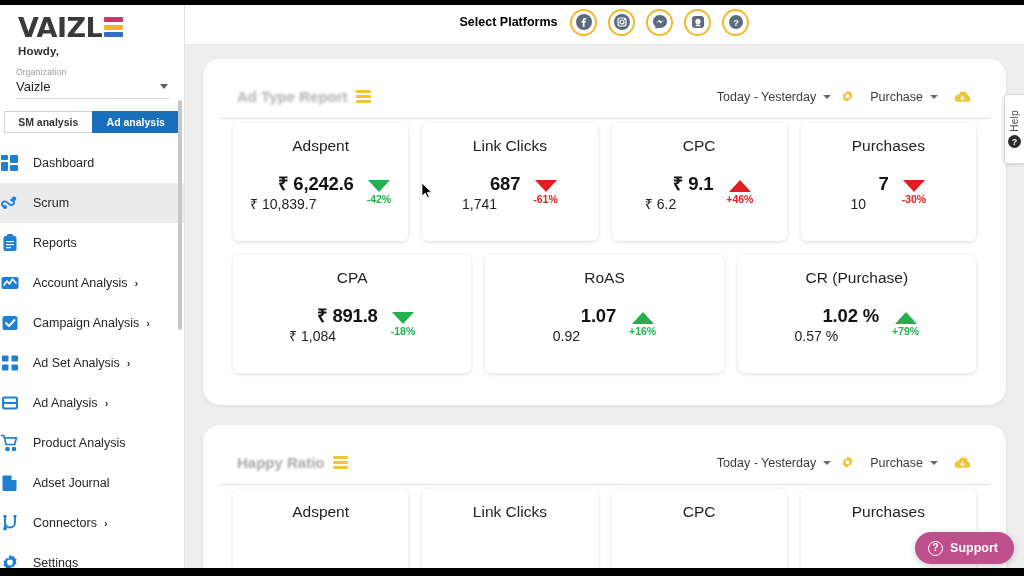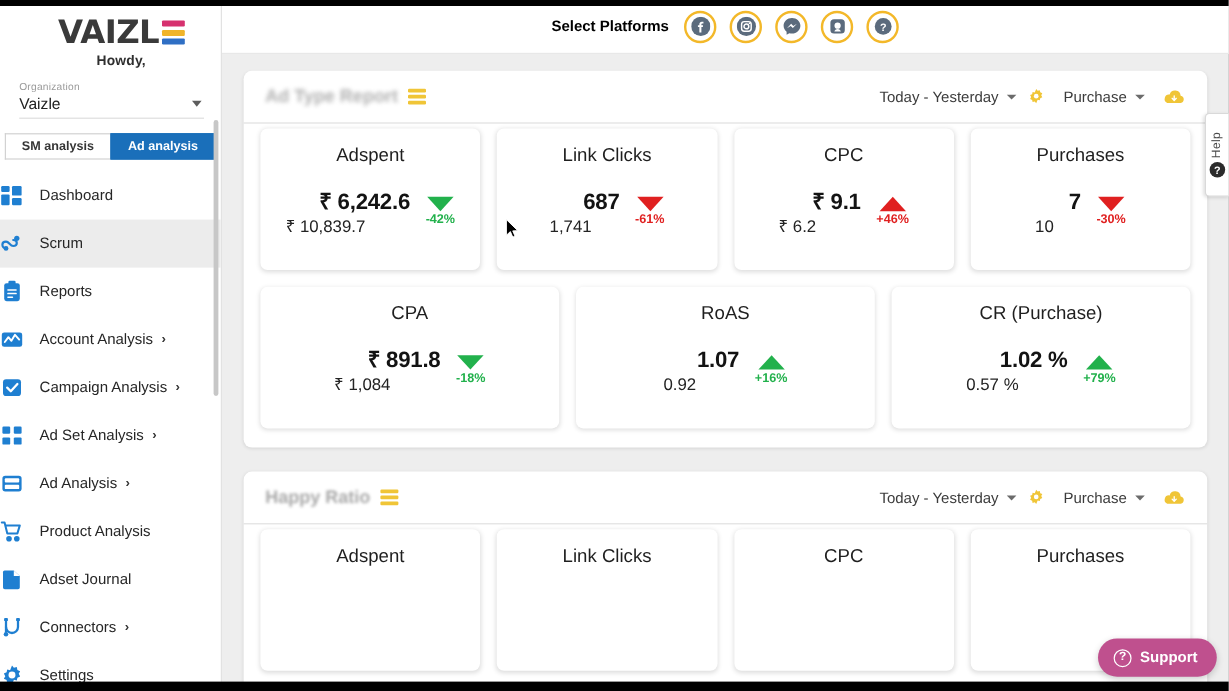--- a/index.html
+++ b/index.html
@@ -27,21 +27,21 @@
 
   
   .sidebar {
     width: 185px; height: 576px;
     background: #fff;
     border-right: 1px solid #e2e2e2;
     position: relative;
     flex: 0 0 185px;
     overflow: hidden;
   }
-  .brand-wrap { padding: 14px 0 0 18px; text-align: center; }
+  .brand-wrap { padding: 14px 0 0 18px; }
   .logo {
     display: inline-flex; align-items: flex-start; justify-content: center;
     gap: 2px;
   }
   .logo-text {
     font-size: 27px; font-weight: 700; letter-spacing: -0.5px;
     color: #3a3a3a; line-height: 1;
     font-family: "DejaVu Sans", sans-serif;
   }
   .logo-e { display: inline-flex; flex-direction: column; gap: 2.5px; padding-top: 3px; }
@@ -102,23 +102,23 @@
   .plat {
     width: 27px; height: 27px; border-radius: 50%;
     border: 2.5px solid #f3b829;
     display: flex; align-items: center; justify-content: center;
     cursor: pointer; background: #fff;
   }
   .plat svg { display: block; }
 
   .content { padding: 14px 18px 0 18px; }
   .panel {
-    background: #fff; border-radius: 7px;
+    background: #fff; border-radius: 17px;
     box-shadow: 0 1px 3px rgba(0,0,0,.09);
-    padding: 0;
+    padding: 16px;
   }
   .panel-head {
     display: flex; align-items: center; justify-content: space-between;
     height: 43px; padding: 0 18px 0 18px;
   }
   .panel-title-wrap { display: flex; align-items: center; gap: 8px; }
   .panel-title {
     font-size: 15px; font-weight: 600; color: #6f6f6f;
     filter: blur(1.6px); opacity: .55;
   }

